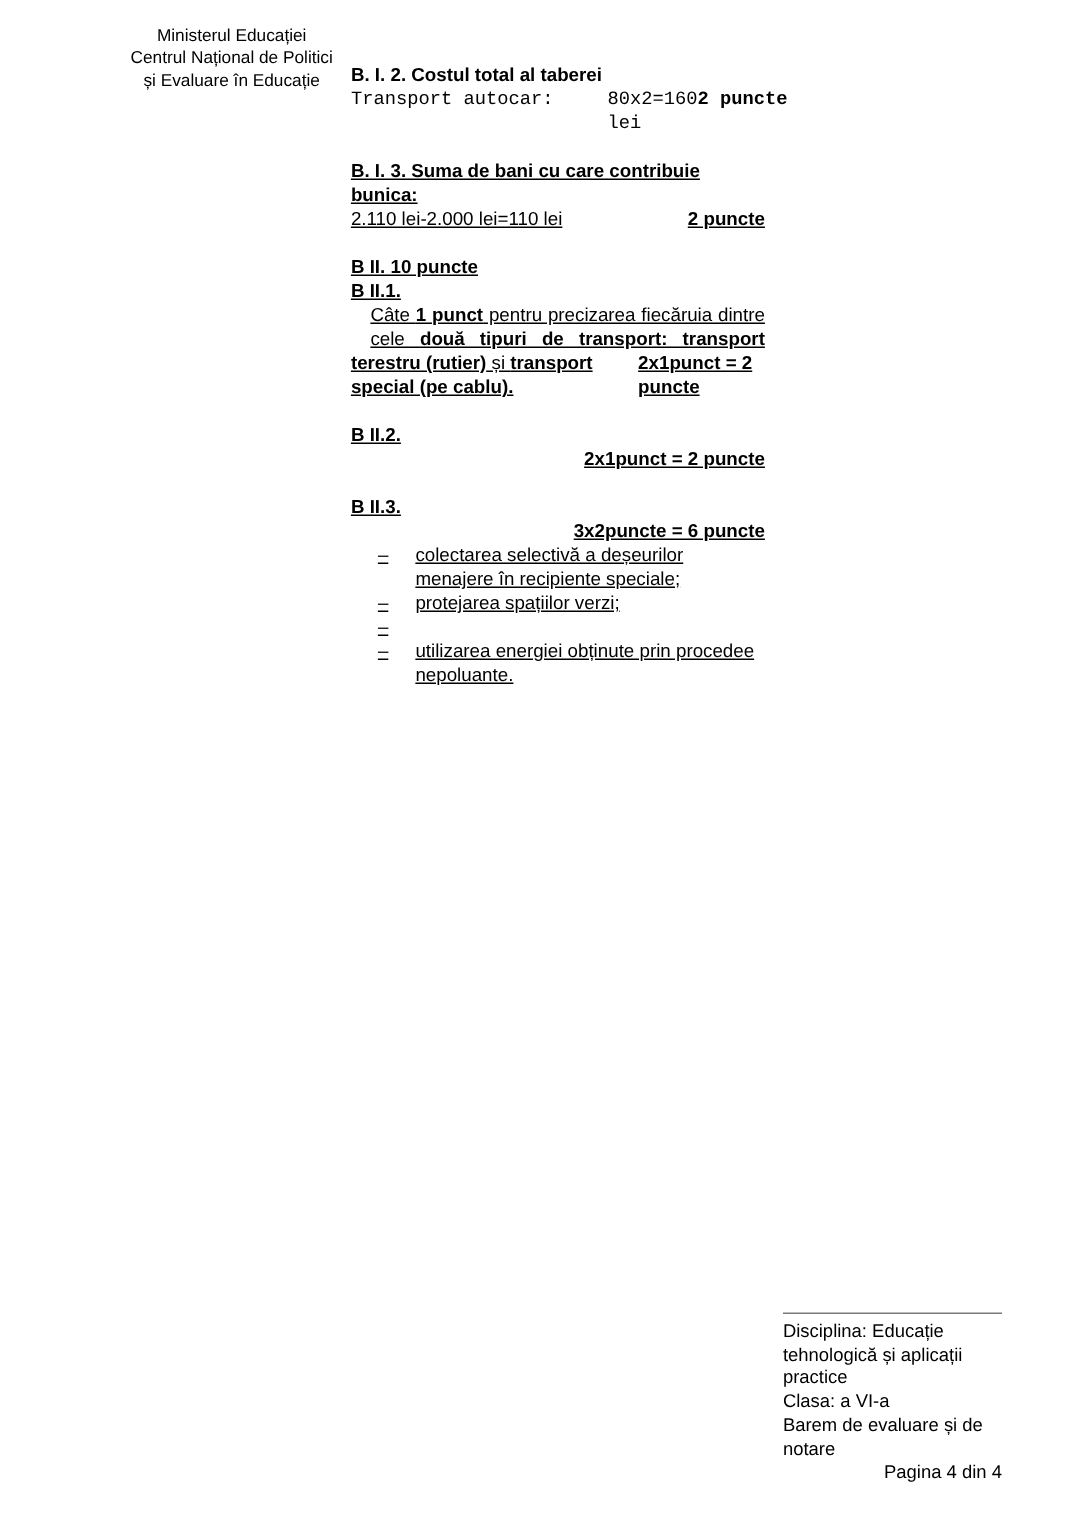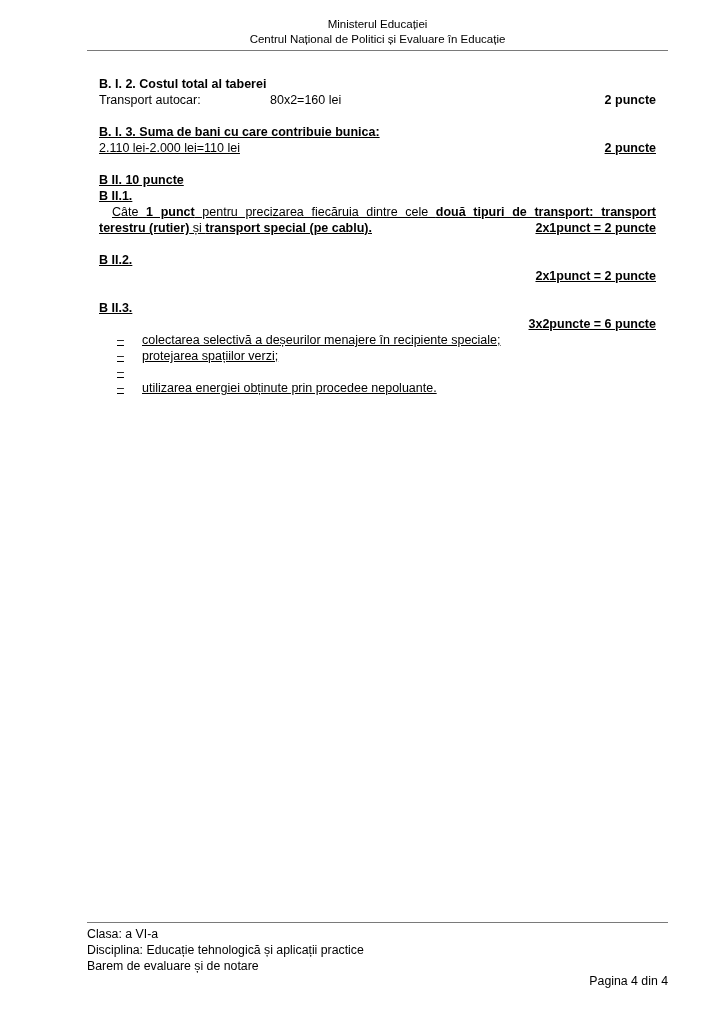--- a/index.html
+++ b/index.html
@@ -7,40 +7,39 @@
     width: 724px;
     height: 1024px;
     background: #ffffff;
     color: #000000;
     font-family: "Liberation Sans", "DejaVu Sans", sans-serif;
     font-size: 12.5px;
     line-height: 16px;
     box-sizing: border-box;
     padding: 17px 56px 34px 87px;
     display: flex;
-    flex-direction: column;
     overflow: hidden;
   }
   .doc-header {
     text-align: center;
     font-size: 11.5px;
     line-height: 15px;
   }
   .rule {
     border: none;
     border-top: 1px solid #7a7a7a;
     height: 0;
     margin: 0;
   }
   .header-rule { margin-top: 3px; }
   .doc-body { margin-top: 13px; }
   .bold { font-weight: bold; }
   section { margin: 12px; }
   .sect-gap { margin-top: 16px; text-decoration: underline; }
-  .row { display: flex; }
+  .row { display: flex; font-family: Liberation Mono, monospace; }
   .col-label { width: 171px; flex: none; }
   .col-calc { flex: 1; }
   .col-points { flex: none; text-align: right; font-weight: bold; }
   .row-spread { display: flex; justify-content: space-between; }
   .para-line1 {
     padding-left: 13px;
     text-align: justify;
     text-align-last: justify;
   }
   .para-line1-plain { padding-left: 13px; }
@@ -114,20 +113,20 @@
         <span class="dash">–</span>
         <span>utilizarea energiei obținute prin procedee nepoluante.</span>
       </div>
     </section>
 
   </main>
 
   <footer class="doc-footer">
     <hr class="rule footer-rule">
     <div class="footer-lines">
+      <div>Disciplina: Educație tehnologică și aplicații practice</div>
       <div>Clasa: a VI-a</div>
-      <div>Disciplina: Educație tehnologică și aplicații practice</div>
       <div>Barem de evaluare și de notare</div>
       <div class="page-number">Pagina 4 din 4</div>
     </div>
   </footer>
 
 </div>
 
 </body></html>

